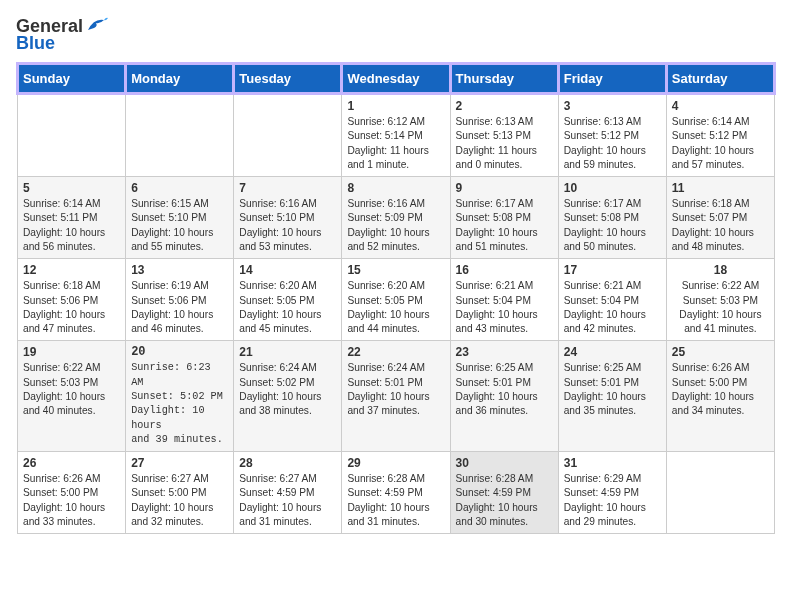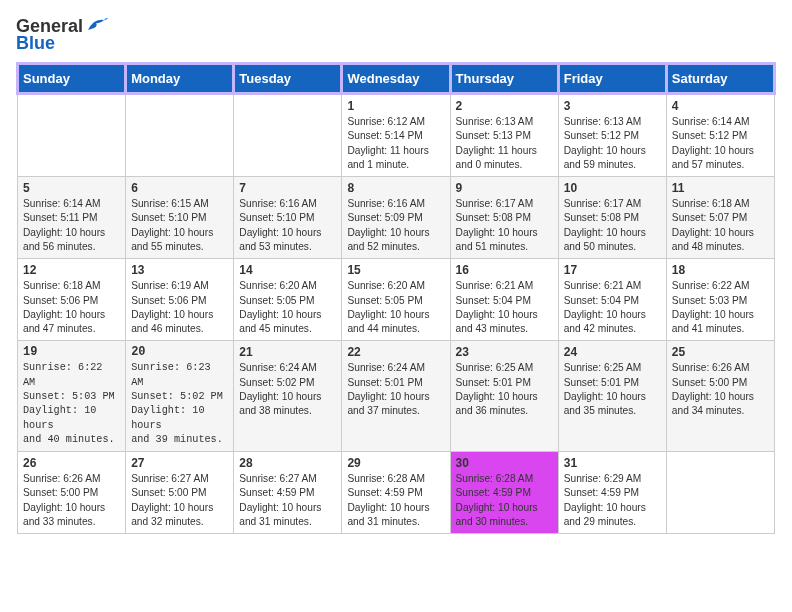--- a/index.html
+++ b/index.html
@@ -182,27 +182,27 @@
           <div class="cell-info">Sunrise: 6:20 AM<br>Sunset: 5:05 PM<br>Daylight: 10 hours<br>and 44 minutes.</div>
         </td>
         <td style="background-color: rgb(255, 255, 255);">
           <span class="day-number">16</span>
           <div class="cell-info">Sunrise: 6:21 AM<br>Sunset: 5:04 PM<br>Daylight: 10 hours<br>and 43 minutes.</div>
         </td>
         <td style="background-color: rgb(255, 255, 255);">
           <span class="day-number">17</span>
           <div class="cell-info">Sunrise: 6:21 AM<br>Sunset: 5:04 PM<br>Daylight: 10 hours<br>and 42 minutes.</div>
         </td>
-        <td style="background-color: rgb(255, 255, 255);">
+        <td style="background-color: rgb(255, 255, 255); text-align: center;">
           <span class="day-number">18</span>
           <div class="cell-info">Sunrise: 6:22 AM<br>Sunset: 5:03 PM<br>Daylight: 10 hours<br>and 41 minutes.</div>
         </td>
       </tr>
       <tr>
-        <td style="background-color: rgb(245, 245, 245); font-family: Liberation Mono, monospace;">
+        <td style="background-color: rgb(245, 245, 245);">
           <span class="day-number">19</span>
           <div class="cell-info">Sunrise: 6:22 AM<br>Sunset: 5:03 PM<br>Daylight: 10 hours<br>and 40 minutes.</div>
         </td>
         <td style="background-color: rgb(245, 245, 245); font-family: Liberation Mono, monospace;">
           <span class="day-number">20</span>
           <div class="cell-info">Sunrise: 6:23 AM<br>Sunset: 5:02 PM<br>Daylight: 10 hours<br>and 39 minutes.</div>
         </td>
         <td style="background-color: rgb(245, 245, 245);">
           <span class="day-number">21</span>
           <div class="cell-info">Sunrise: 6:24 AM<br>Sunset: 5:02 PM<br>Daylight: 10 hours<br>and 38 minutes.</div>
@@ -234,21 +234,21 @@
           <div class="cell-info">Sunrise: 6:27 AM<br>Sunset: 5:00 PM<br>Daylight: 10 hours<br>and 32 minutes.</div>
         </td>
         <td style="background-color: rgb(255, 255, 255);">
           <span class="day-number">28</span>
           <div class="cell-info">Sunrise: 6:27 AM<br>Sunset: 4:59 PM<br>Daylight: 10 hours<br>and 31 minutes.</div>
         </td>
         <td style="background-color: rgb(255, 255, 255);">
           <span class="day-number">29</span>
           <div class="cell-info">Sunrise: 6:28 AM<br>Sunset: 4:59 PM<br>Daylight: 10 hours<br>and 31 minutes.</div>
         </td>
-        <td style="background-color: #d946ef;">
+        <td style="background-color: #e5e5e5;">
           <span class="day-number">30</span>
           <div class="cell-info">Sunrise: 6:28 AM<br>Sunset: 4:59 PM<br>Daylight: 10 hours<br>and 30 minutes.</div>
         </td>
         <td style="background-color: rgb(255, 255, 255);">
           <span class="day-number">31</span>
           <div class="cell-info">Sunrise: 6:29 AM<br>Sunset: 4:59 PM<br>Daylight: 10 hours<br>and 29 minutes.</div>
         </td>
         <td class="empty-cell"></td>
       </tr>
     </tbody>

